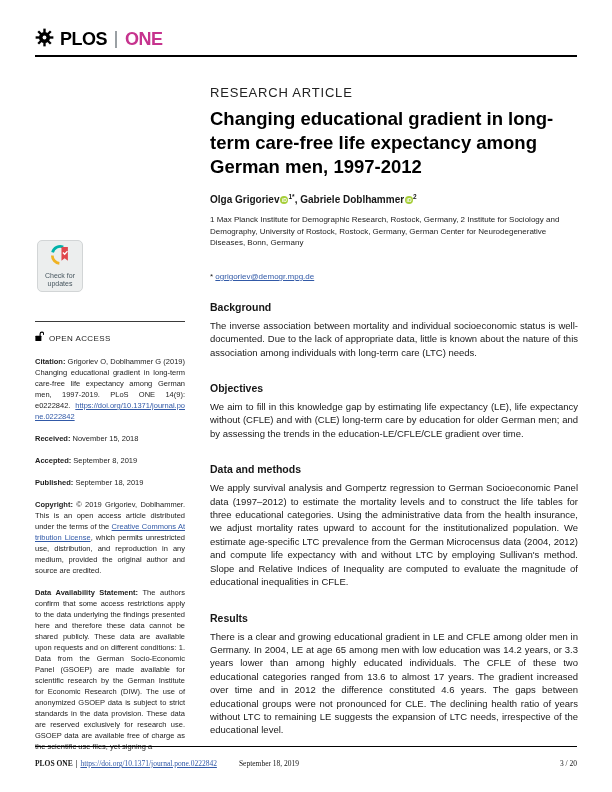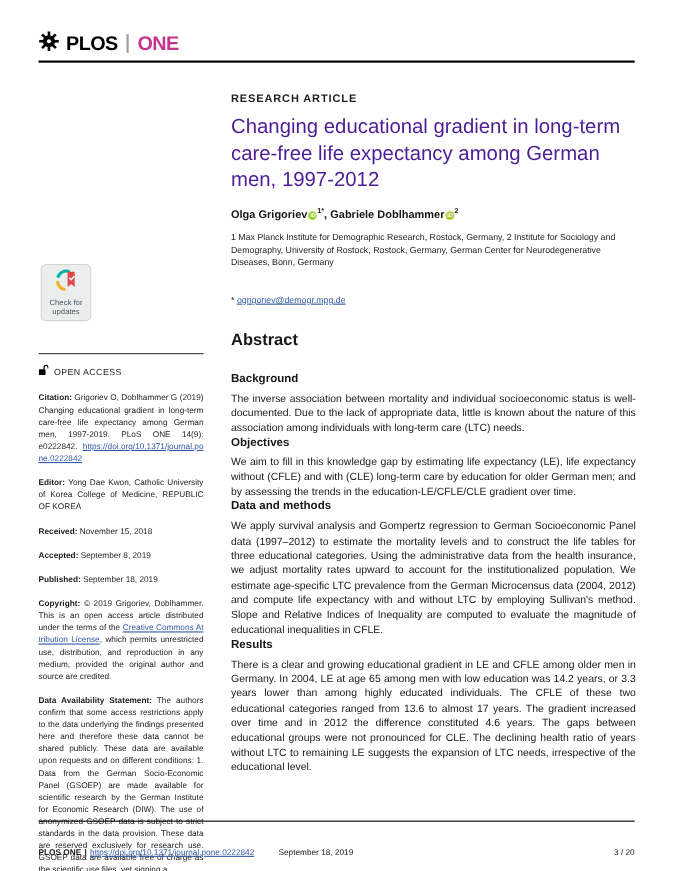--- a/index.html
+++ b/index.html
@@ -27,38 +27,38 @@
   .badge-text { font-size:7px; line-height:8px; color:#46555e; text-align:center; }
   .side-rule { border:none; border-top:1px solid #3a3a3a; margin:29px 0 0 0; }
   .oa-row { display:flex; align-items:center; gap:5px; margin-top:9px; }
   .oa-label { font-size:8px; font-weight:normal; letter-spacing:0.4px; }
   .side-p { margin-top:11px; }
   .side-p b { font-weight:bold; }
   .link { color:#3159a7; text-decoration:underline; word-break:break-all; cursor:pointer; }
 
   
   .content { position:absolute; left:210px; top:85px; width:368px; }
-  .kicker { font-size:10px; letter-spacing:0.8px; font-weight:bold; color:#222; }
-  .title { font-size:18.5px; line-height:24px; font-weight:400; color:#4c1d95; margin-top:7px; }
+  .kicker { font-size:13px; letter-spacing:0.8px; font-weight:normal; color:#222; }
+  .title { font-size:18.5px; line-height:24px; font-weight:700; color:#000000; margin-top:7px; }
   .authors { font-size:10px; font-weight:bold; margin-top:14px; }
   .authors sup { font-size:6.5px; }
   .orcid { display:inline-block; width:8px; height:8px; border-radius:50%;
            background:#a6ce39; position:relative; top:-1px; margin-left:1px; }
   .orcid::after { content:"iD"; color:#fff; font-size:5px; font-weight:bold;
                   display:block; text-align:center; line-height:8px; }
   .affil { font-size:8px; line-height:11.5px; margin-top:9px; color:#1c1c1c; }
   .corr { font-size:8px; margin-top:23px; }
   .abstract-h { font-size:15px; font-weight:600; margin-top:24px; }
-  .sect-h { font-size:10.5px; font-weight:bold; margin-top:0; }
+  .sect-h { font-size:10.5px; font-weight:bold; margin-top:23px; }
   .sect-p { font-size:9.5px; line-height:13.4px; text-align:justify; margin-top:6px; color:#181818; }
 
   
   .footer { position:absolute; left:35px; top:746px; width:542px;
-            border-top:1.5px solid #000; padding-top:23px; display:flex;
-            align-items:baseline; font-size:7.5px; }
+            border-top:1.5px solid #000; padding-top:12px; display:flex;
+            align-items:baseline; font-size:7.5px;font-family:Liberation Serif, serif; }
   .footer b { font-weight:bold; }
   .footer .sep { margin:0 3px; font-weight:bold; }
   .footer .date { margin-left:22px; }
   .footer .page-num { margin-left:auto; }
 </style>
 </head>
 <body>
 
 <div class="page">
 
@@ -112,24 +112,20 @@
       </span>
       <span class="oa-label">OPEN ACCESS</span>
     </div>
 
     <p class="side-p">
       <b>Citation:</b>
       <span>Grigoriev O, Doblhammer G (2019) Changing educational gradient in long-term care-free life expectancy among German men, 1997-2019. PLoS ONE 14(9): e0222842.</span>
       <a class="link">https://doi.org/10.1371/journal.pone.0222842</a>
     </p>
 
-    <p class="side-p">
-      <b>Editor:</b>
-      <span>Yong Dae Kwon, Catholic University of Korea College of Medicine, REPUBLIC OF KOREA</span>
-    </p>
 
     <p class="side-p">
       <b>Received:</b>
       <span>November 15, 2018</span>
     </p>
 
     <p class="side-p">
       <b>Accepted:</b>
       <span>September 8, 2019</span>
     </p>
@@ -161,21 +157,20 @@
       <span>Olga Grigoriev</span><span class="orcid"></span><sup>1*</sup><span>, </span><span>Gabriele Doblhammer</span><span class="orcid"></span><sup>2</sup>
     </div>
 
     <p class="affil">1 Max Planck Institute for Demographic Research, Rostock, Germany, 2 Institute for Sociology and Demography, University of Rostock, Rostock, Germany, German Center for Neurodegenerative Diseases, Bonn, Germany</p>
 
     <p class="corr">
       <span>*</span>
       <a class="link">ogrigoriev@demogr.mpg.de</a>
     </p>
 
-    <h2 class="abstract-h">Abstract</h2>
 
     <h3 class="sect-h" style="margin-top:20px;">Background</h3>
     <p class="sect-p">The inverse association between mortality and individual socioeconomic status is well-documented. Due to the lack of appropriate data, little is known about the nature of this association among individuals with long-term care (LTC) needs.</p>
 
     <h3 class="sect-h">Objectives</h3>
     <p class="sect-p">We aim to fill in this knowledge gap by estimating life expectancy (LE), life expectancy without (CFLE) and with (CLE) long-term care by education for older German men; and by assessing the trends in the education-LE/CFLE/CLE gradient over time.</p>
 
     <h3 class="sect-h">Data and methods</h3>
     <p class="sect-p">We apply survival analysis and Gompertz regression to German Socioeconomic Panel data (1997–2012) to estimate the mortality levels and to construct the life tables for three educational categories. Using the administrative data from the health insurance, we adjust mortality rates upward to account for the institutionalized population. We estimate age-specific LTC prevalence from the German Microcensus data (2004, 2012) and compute life expectancy with and without LTC by employing Sullivan's method. Slope and Relative Indices of Inequality are computed to evaluate the magnitude of educational inequalities in CFLE.</p>
 

